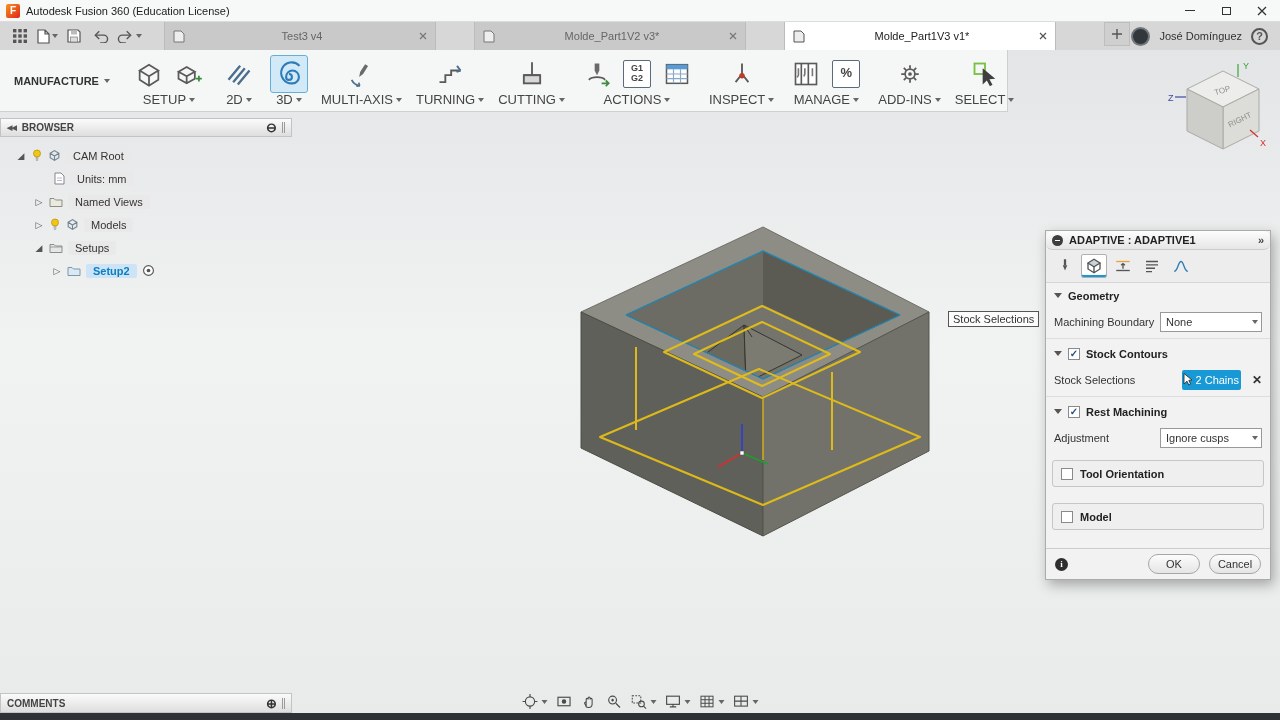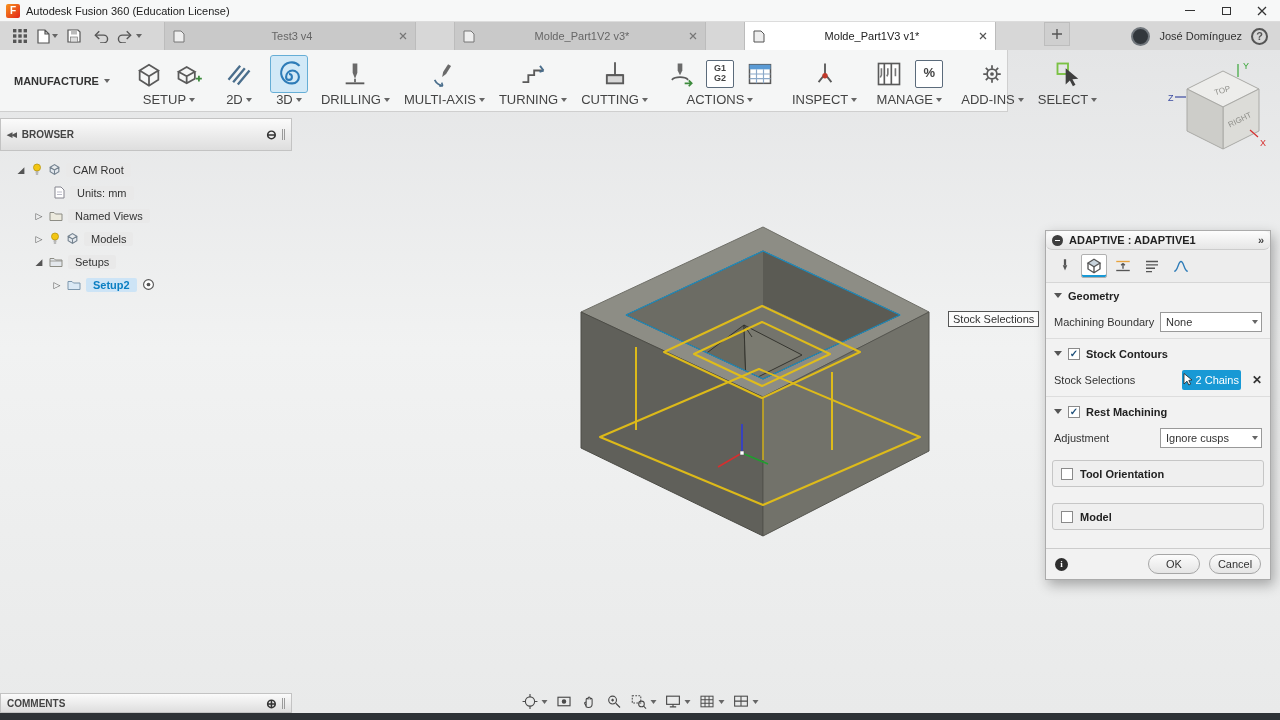--- a/index.html
+++ b/index.html
@@ -13,21 +13,21 @@
   .wincontrols { margin-left:auto; display:flex; height:100%; }
   .winbtn { width:36px; height:100%; display:flex; align-items:center; justify-content:center; }
   .glyph-min { width:10px; height:0; border-top:1px solid #333; }
   .glyph-max { width:9px; height:8px; border:1px solid #333; }
 
   
   .tabbar { position:absolute; top:22px; left:0; right:0; height:28px; background:#d7d7d7; display:flex; align-items:center; z-index:10; }
   .tbicons { display:flex; align-items:center; gap:3px; padding:0 8px; }
   .tbbtn { height:24px; min-width:24px; display:flex; align-items:center; justify-content:center; gap:2px; color:#555; }
   .tabs { display:flex; align-items:stretch; height:100%; margin-left:14px; gap:38px; }
-  .doctab { width:252px; display:flex; align-items:center; gap:6px; padding:0 8px; background:#c9c9c9; border-left:1px solid #bcbcbc; border-right:1px solid #bcbcbc; }
+  .doctab { width:272px; display:flex; align-items:center; gap:6px; padding:0 8px; background:#c9c9c9; border-left:1px solid #bcbcbc; border-right:1px solid #bcbcbc; }
   .doctab.active { background:#ffffff; }
   .doctab .tlabel { font-size:11px; color:#666; flex:1; text-align:center; white-space:nowrap; overflow:hidden; }
   .doctab.active .tlabel { color:#222; }
   .plustab { width:26px; height:24px; margin-left:10px; background:#cfcfcf; border:1px solid #bdbdbd; display:flex; align-items:center; justify-content:center; }
   .userarea { margin-left:auto; display:flex; align-items:center; gap:9px; padding-right:12px; }
   .avatar { width:19px; height:19px; border-radius:50%; background:#32373c; border:2px solid #70767c; }
   .username { font-size:11px; color:#333; }
   .helpbtn { width:17px; height:17px; border-radius:50%; border:2px solid #555; color:#555; font-size:11px; font-weight:bold; display:flex; align-items:center; justify-content:center; }
 
   
@@ -42,21 +42,21 @@
   .crt { width:0; height:0; border-left:3px solid transparent; border-right:3px solid transparent; border-top:4px solid #666; display:inline-block; }
   .gicon { width:28px; height:28px; border:1.5px solid #5b6b7b; border-radius:2px; display:flex; flex-direction:column; align-items:center; justify-content:center; font-size:9px; font-weight:bold; color:#444; line-height:1.1; background:#fff; }
 
   
   .canvas { position:absolute; top:50px; left:0; right:0; bottom:7px; background:linear-gradient(180deg,#e4e5e6 0%, #f1f2f2 45%, #e9eaea 100%); z-index:1; }
   .scene { position:absolute; top:0; left:0; width:1280px; height:720px; z-index:2; pointer-events:none; }
   .vtooltip { position:absolute; left:948px; top:311px; border:1px solid #555; background:#fcfcfc; font-size:11px; padding:0 4px; line-height:14px; z-index:4; }
 
   
   .browser { position:absolute; left:0; top:118px; width:292px; z-index:5; }
-  .phead { height:33px; background:linear-gradient(#fbfbfb,#dedede); border:1px solid #c3c3c3; display:flex; align-items:center; gap:6px; padding:0 6px; font-size:10px; font-weight:bold; color:#444; }
+  .phead { height:19px; background:linear-gradient(#fbfbfb,#dedede); border:1px solid #c3c3c3; display:flex; align-items:center; gap:6px; padding:0 6px; font-size:10px; font-weight:bold; color:#444; }
   .phead .right { margin-left:auto; display:flex; align-items:center; gap:5px; }
   .grip { width:3px; height:11px; border-left:1px solid #9a9a9a; border-right:1px solid #9a9a9a; }
   .collapseglyph { font-size:7px; letter-spacing:-1px; color:#555; }
   .circleglyph { font-size:13px; color:#333; line-height:1; }
   .btree { padding-top:8px; display:flex; flex-direction:column; gap:2px; }
   .trow { display:flex; align-items:center; gap:5px; height:21px; font-size:11px; color:#333; }
   .ind0 { padding-left:16px; } .ind1 { padding-left:34px; } .ind1b { padding-left:54px; } .ind2 { padding-left:52px; }
   .pill { background:#e9e9e9; border-radius:2px; padding:1px 7px; white-space:nowrap; }
   .pill.sel { background:#cde4f6; color:#0a7ec2; font-weight:bold; }
   .texp { font-size:9px; color:#555; width:10px; text-align:center; }
@@ -323,35 +323,20 @@
           </svg>
       </div>
     </div>
     <div class="rlabel">
         <span>3D</span>
         <span class="crt"></span>
       </div>
   </div>
   <div class="rdivider"></div>
 
-  <div class="rgroup">
-    <div class="ricons">
-      <div class="ribtn">
-        <svg width="28" height="28" viewBox="0 0 24 24">
-            <path d="M10 3 h4 v8 l-2 5 l-2 -5 z" fill="#6a6a6a"></path>
-            <path d="M4 20 h16" stroke="#5a5a5a" stroke-width="1.6"></path>
-            <path d="M12 16 v3" stroke="#5a5a5a" stroke-width="1.4"></path>
-          </svg>
-      </div>
-    </div>
-    <div class="rlabel">
-        <span>DRILLING</span>
-        <span class="crt"></span>
-      </div>
-  </div>
   <div class="rdivider"></div>
 
   <div class="rgroup">
     <div class="ricons">
       <div class="ribtn">
         <svg width="28" height="28" viewBox="0 0 24 24">
             <g transform="rotate(32 12 12)">
               <path d="M10.5 3 h3 v8 l-1.5 4 l-1.5 -4 z" fill="#6a6a6a"></path>
             </g>
             <path d="M4 17 a9 9 0 0 0 7 5" fill="none" stroke="#4a6e8c" stroke-width="1.5"></path>

